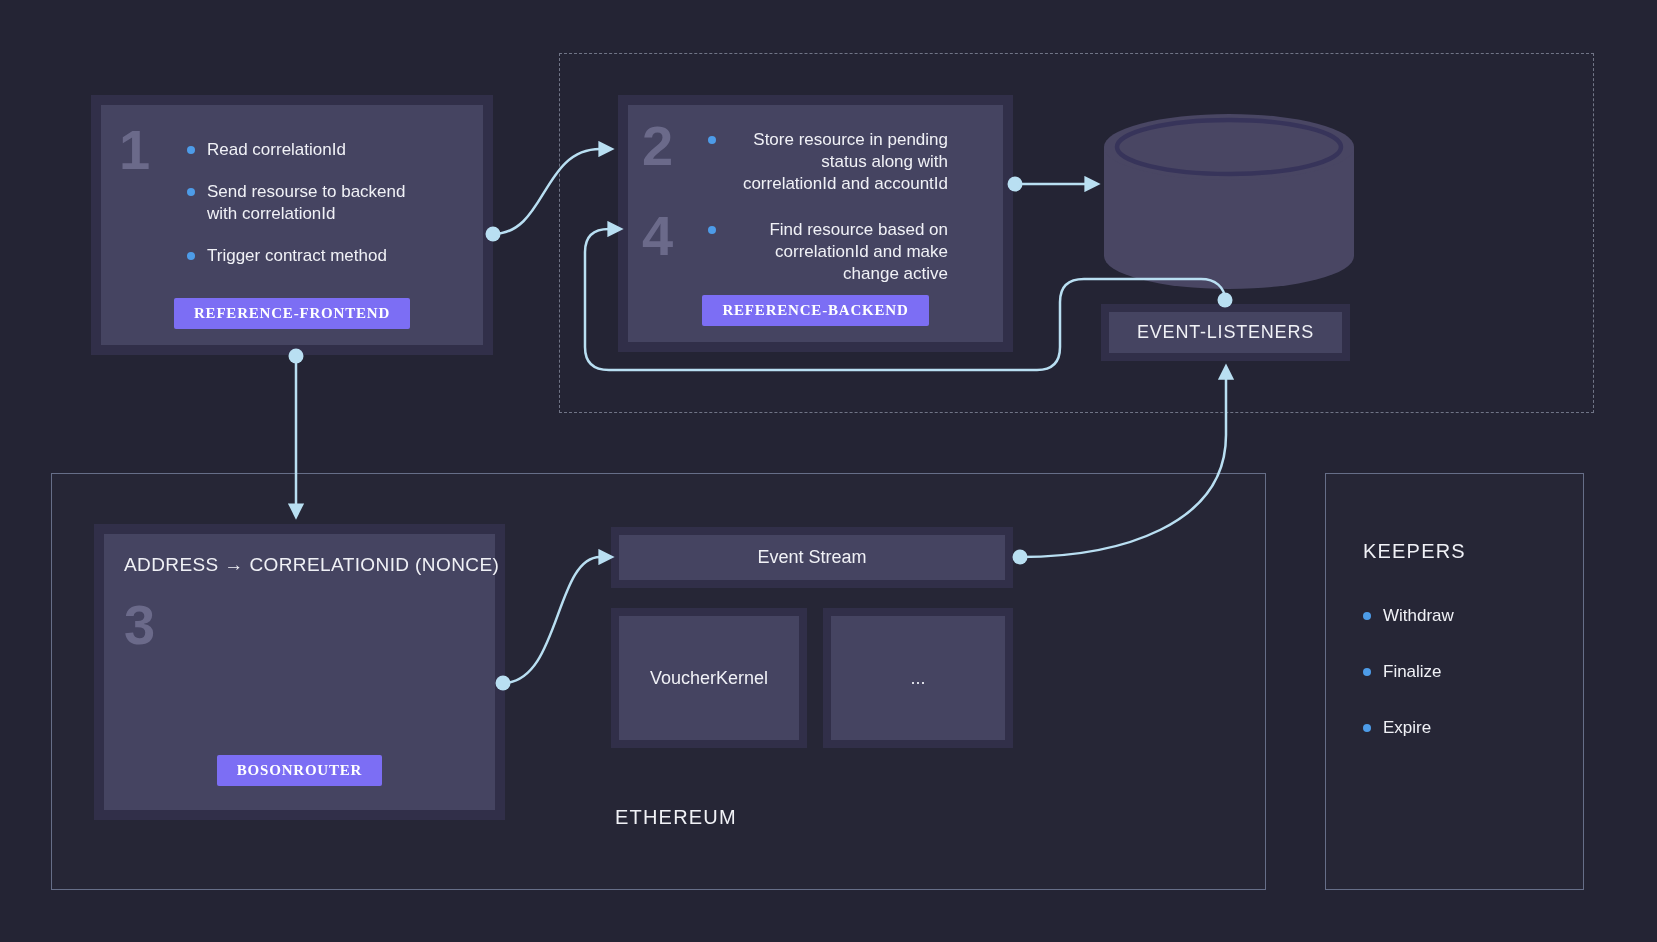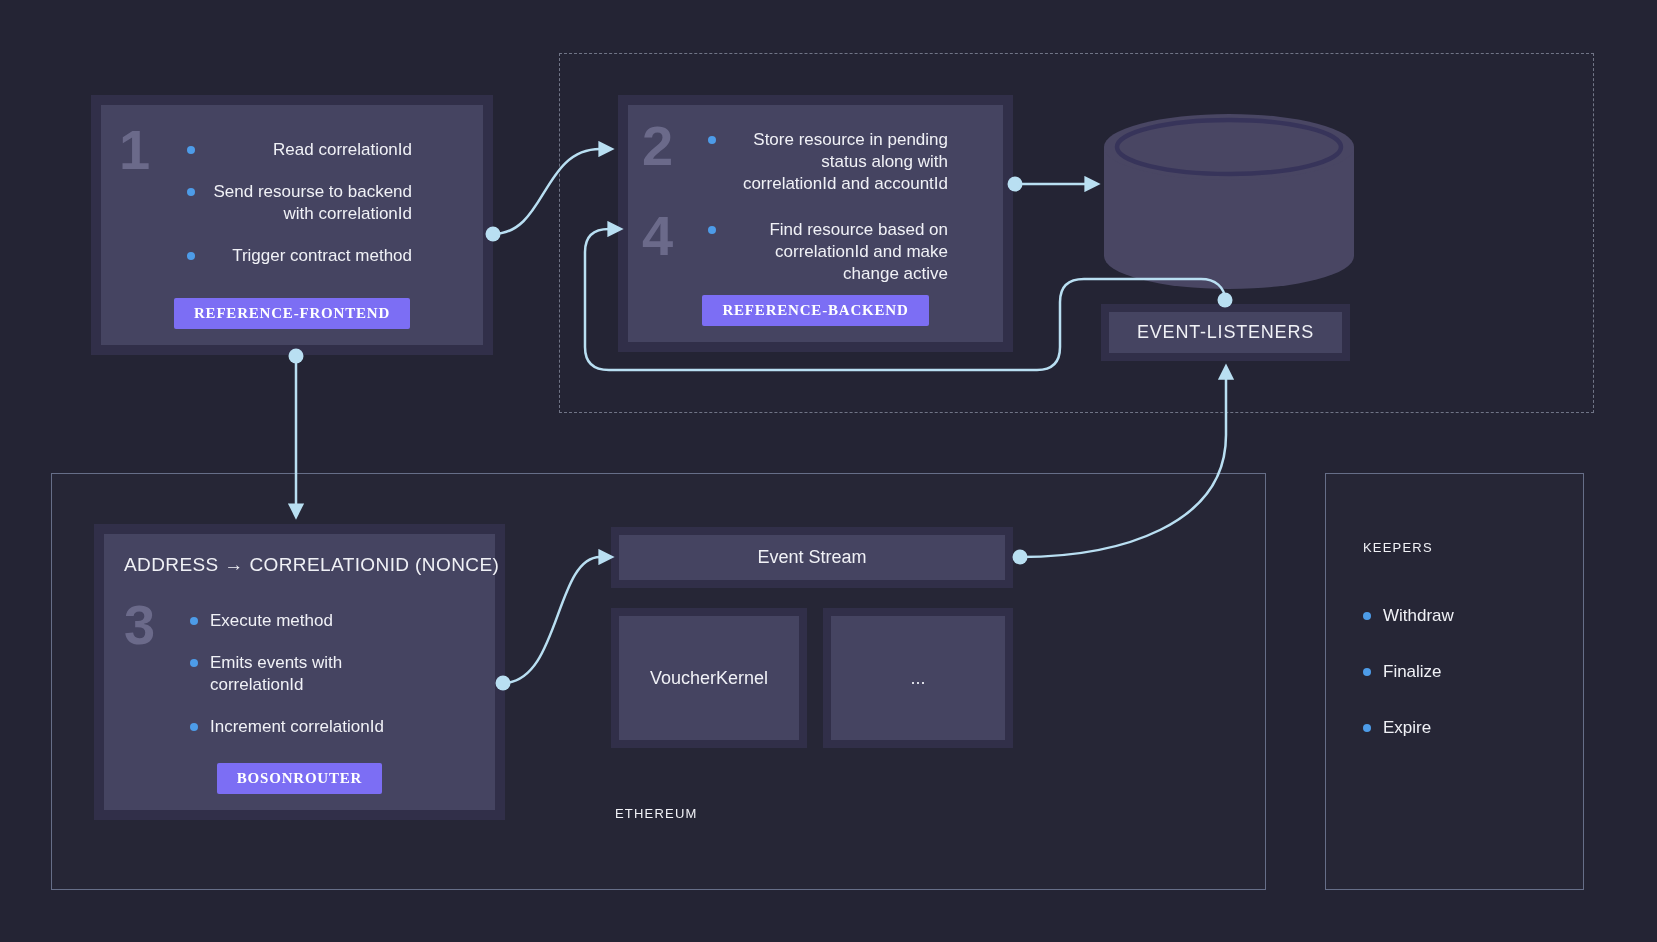--- a/index.html
+++ b/index.html
@@ -59,33 +59,33 @@
   .badge-wrap {
     position: absolute; left: 0; right: 0; bottom: 16px; text-align: center; font-family: Liberation Serif, serif;
   }
   .badge {
     display: inline-block;
     background: #7c6ef4; color: #ffffff;
     font-size: 15px; font-weight: bold; letter-spacing: 0.8px;
     padding: 7px 20px; border-radius: 2px;
   }
   .caps-label {
-    color: #f0f1f6; letter-spacing: 1.2px; font-size: 13px;
+    color: #f0f1f6; letter-spacing: 1.2px; font-size: 20px;
   }
   .center-label {
     position: absolute; inset: 0;
     display: flex; align-items: center; justify-content: center;
     color: #f0f1f6; font-size: 18px;
   }
   
   .box-frontend { left: 91px; top: 95px; width: 402px; height: 260px; }
   .box-frontend .content { display: flex; padding: 22px 0 0 18px; }
   .box-frontend .bignum { width: 68px; margin-top: -2px; }
   .box-frontend .bullets { margin-top: 12px; }
-  .box-frontend .btext { width: 205px; text-align: right; }
+  .box-frontend .btext { width: 205px; }
   
   .box-backend { left: 618px; top: 95px; width: 395px; height: 257px; }
   .box-backend .content { padding: 14px 0 0 14px; }
   .box-backend .step { display: flex; margin-bottom: 14px; }
   .box-backend .bignum { width: 66px; margin-top: 2px; }
   .box-backend .bullet { margin-top: 10px; margin-bottom: 0; text-align: right; }
   .box-backend .btext { width: 220px; }
   
   .mongodb-label {
     position: absolute; left: 1104px; top: 221px; width: 250px;
@@ -188,36 +188,22 @@
     <div class="panel-inner">
       <div class="center-label">EVENT-LISTENERS</div>
     </div>
   </div>
 
   <div class="panel box-contract">
     <div class="panel-inner">
       <div class="header">ADDRESS → CORRELATIONID (NONCE)</div>
       <div class="content">
         <div class="bignum">3</div>
-        <div class="bullets">
-          <div class="bullet">
-            <span class="bdot"></span>
-            <span class="btext">Execute method</span>
-          </div>
-          <div class="bullet">
-            <span class="bdot"></span>
-            <span class="btext">Emits events with correlationId</span>
-          </div>
-          <div class="bullet">
-            <span class="bdot"></span>
-            <span class="btext">Increment correlationId</span>
-          </div>
-        </div>
-      </div>
-      <div class="badge-wrap" style="bottom:16px;">
+      </div>
+      <div class="badge-wrap" style="bottom:24px;">
         <span class="badge">BOSONROUTER</span>
       </div>
     </div>
   </div>
 
   <div class="panel mini box-stream">
     <div class="panel-inner">
       <div class="center-label">Event Stream</div>
     </div>
   </div>

